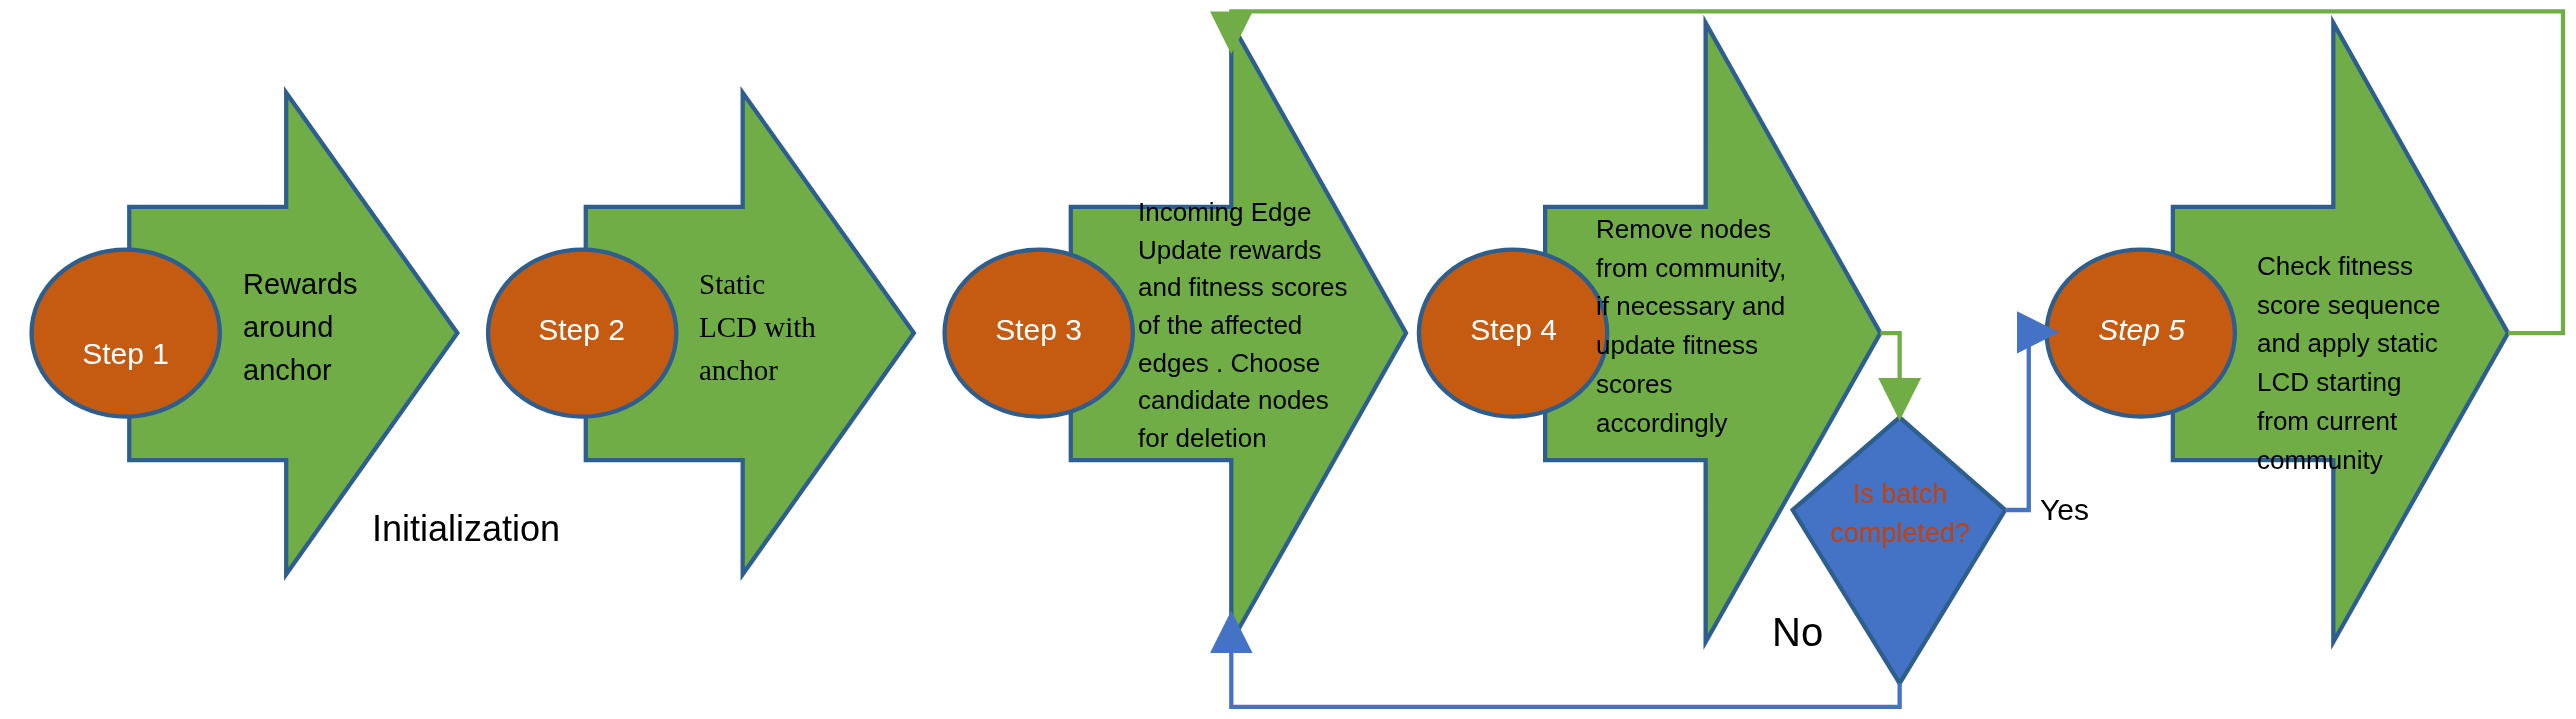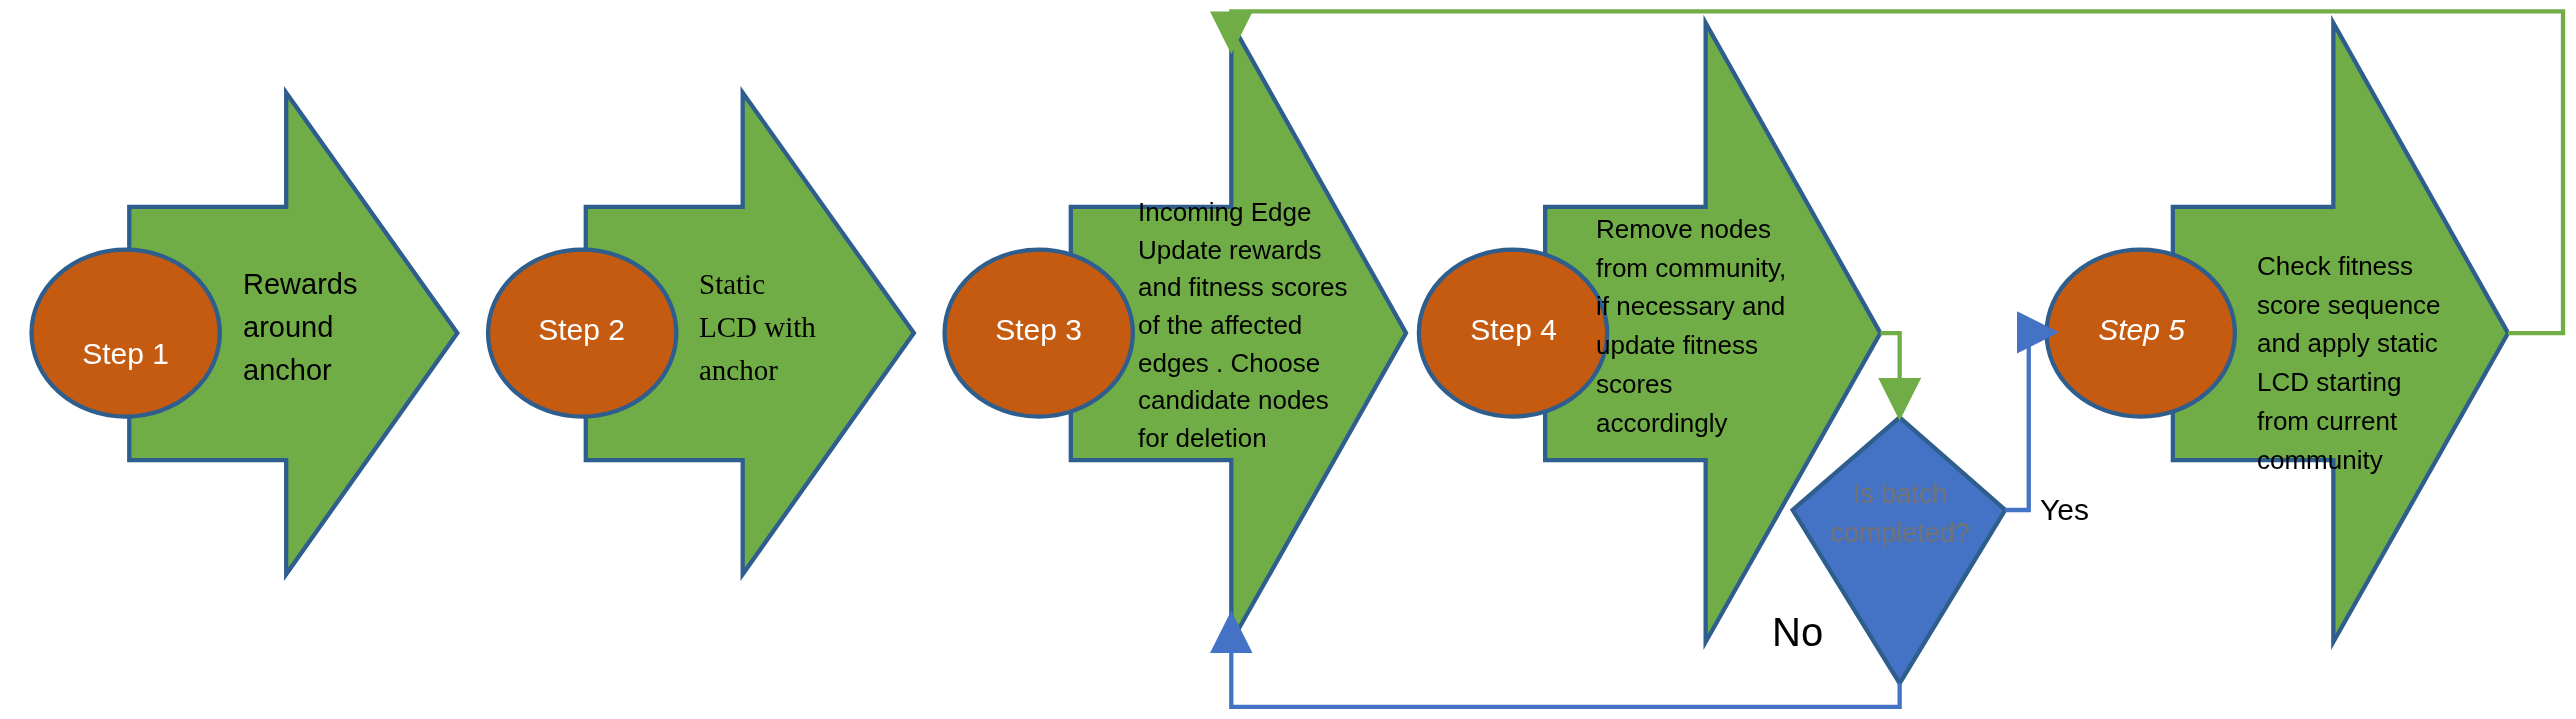--- a/index.html
+++ b/index.html
@@ -40,21 +40,21 @@
     pointer-events: none;
   }
   .plain-label {
     position: absolute;
     color: #000000;
     font-family: "Liberation Sans", sans-serif;
     pointer-events: none;
   }
   .decision-label {
     position: absolute;
-    color: #737373;
+    color: #c2410c;
     font-family: "Liberation Sans", sans-serif;
     text-align: center;
     line-height: 1.45;
     white-space: pre-line;
     pointer-events: none;
   }
 </style>
 </head>
 <body>
 
@@ -101,20 +101,21 @@
   <div class="node-label" style="left:54px; top:313px; width:143px; font-size:30px;margin-top:24px;">Step 1</div>
   <div class="step-text" style="left:243px; top:263px; width:178px; font-size:29px;">Rewards
 around
 anchor</div>
 
   <div class="node-label" style="left:510px; top:313px; width:143px; font-size:30px;">Step 2</div>
   <div class="step-text" style="left:699px; top:263px; width:193px; font-size:29px;font-family:Liberation Serif, serif;">Static
 LCD with
 anchor</div>
 
+  <div class="plain-label" style="left:372px; top:508px; font-size:36px;">Initialization</div>
 
   <div class="node-label" style="left:967px; top:313px; width:143px; font-size:30px;">Step 3</div>
   <div class="step-text" style="left:1138px; top:194px; width:264px; font-size:26px; line-height:1.45;">Incoming Edge
 Update rewards
 and  fitness scores
 of the affected
 edges . Choose
 candidate nodes
 for deletion</div>
 

